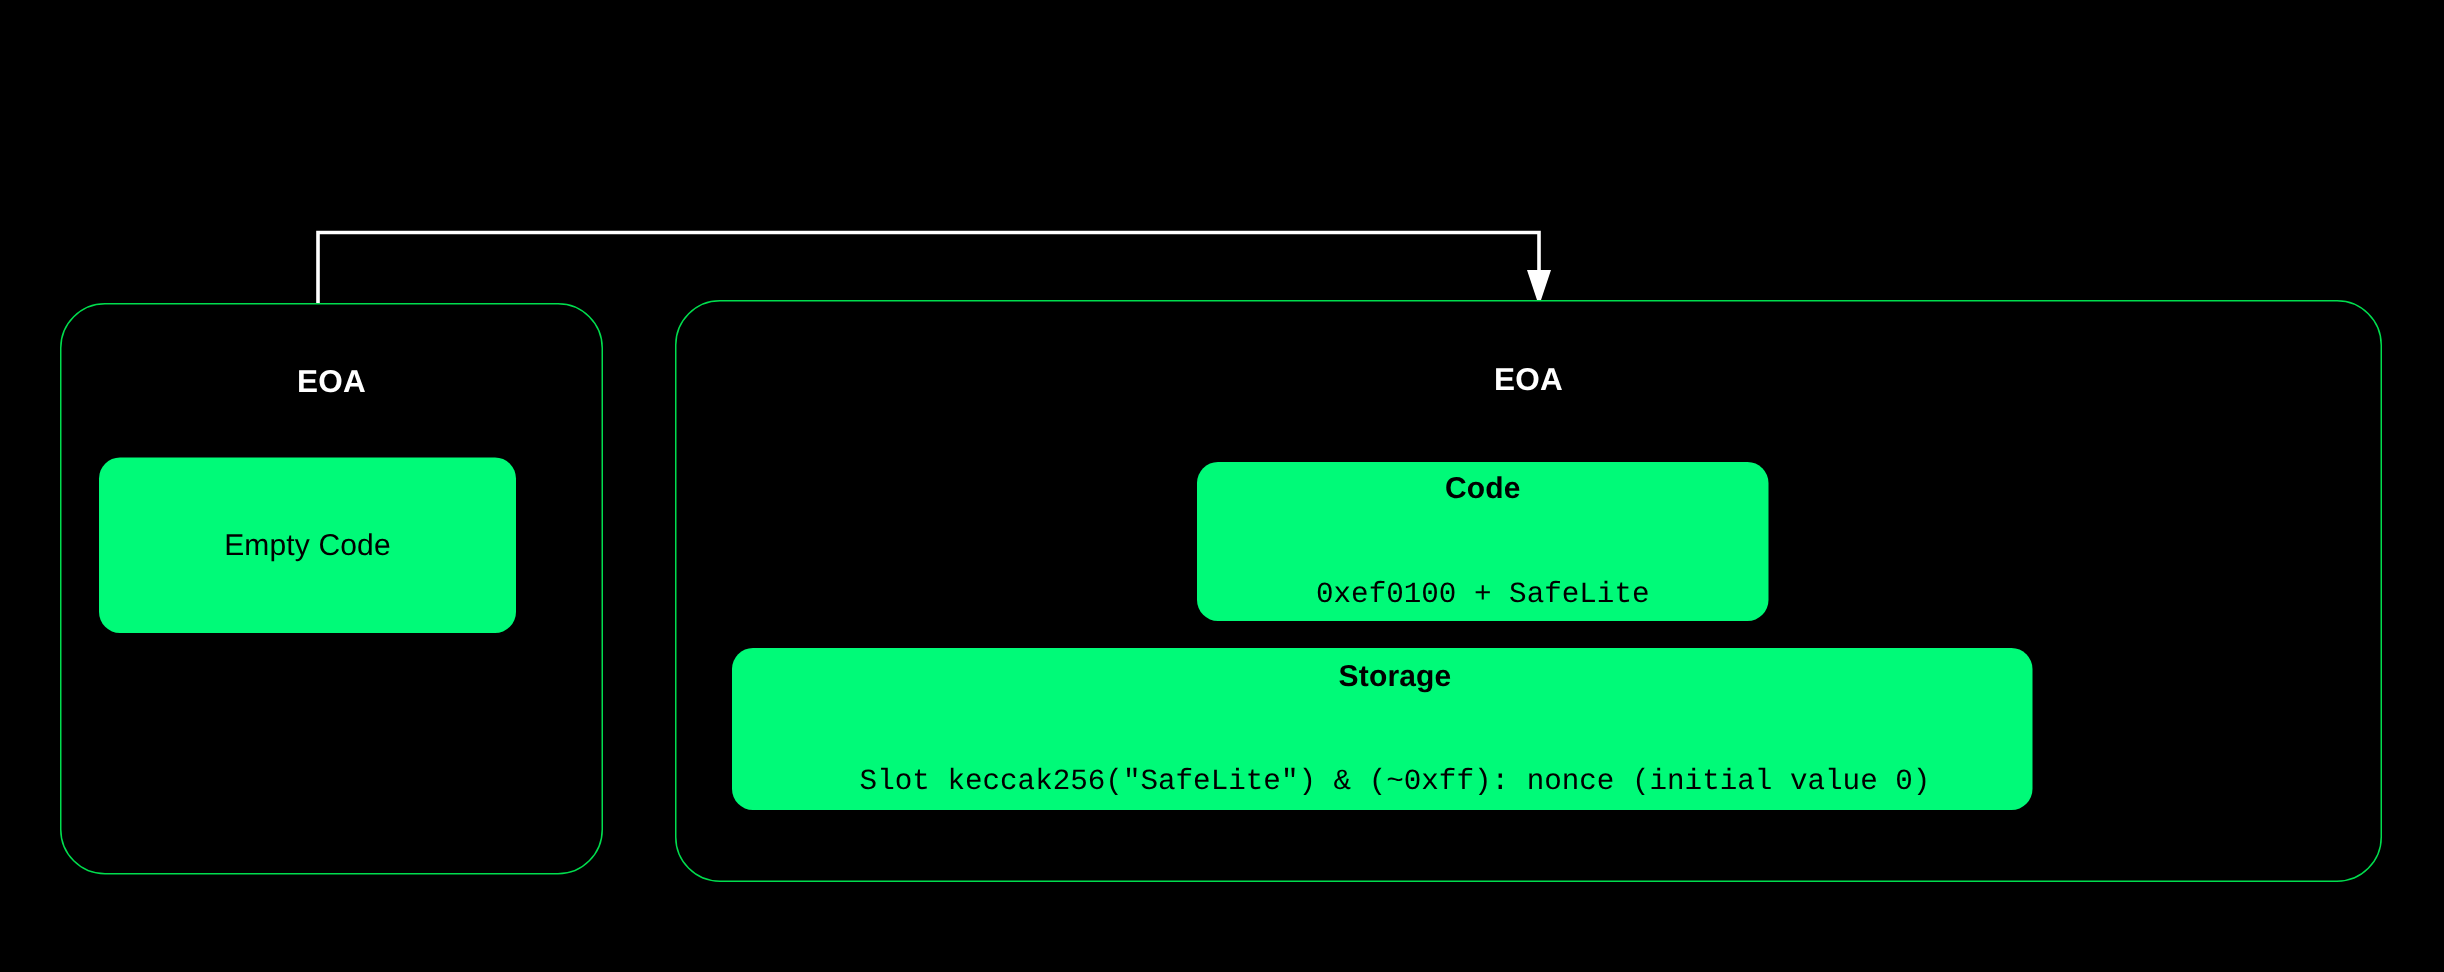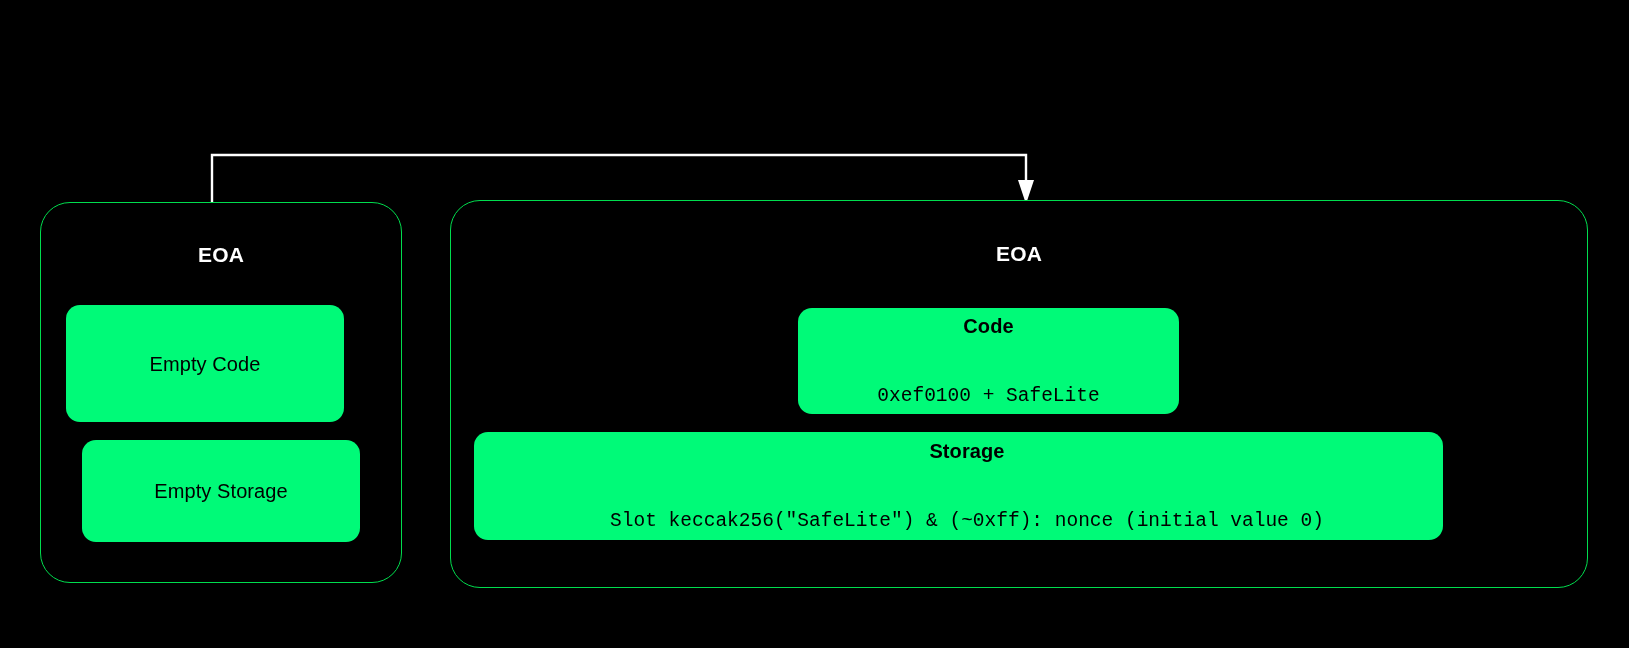--- a/index.html
+++ b/index.html
@@ -128,23 +128,23 @@
   }
 
   
   #code-pill {
     left: 798px;
     top: 308px;
     width: 381px;
     height: 106px;
   }
   #storage-pill {
-    left: 474px;
+    left: 488px;
     top: 432px;
-    width: 969px;
+    width: 867px;
     height: 108px;
     padding-left: 27px;
   }
 </style>
 </head>
 <body>
 
 <div id="canvas">
 
 
@@ -155,23 +155,20 @@
 
   <div class="account-box" id="eoa-before-box">
 
     <div class="account-title">EOA</div>
   </div>
 
   <div class="field-pill" id="empty-code-pill">
     <div class="field-title single">Empty Code</div>
   </div>
 
-  <div class="field-pill" id="empty-storage-pill">
-    <div class="field-title single">Empty Storage</div>
-  </div>
 
   <div class="account-box" id="eoa-after-box">
 
     <div class="account-title">EOA</div>
   </div>
 
   <div class="field-pill" id="code-pill">
     <div class="field-title">Code</div>
     <div class="field-detail">0xef0100 + SafeLite</div>
   </div>

